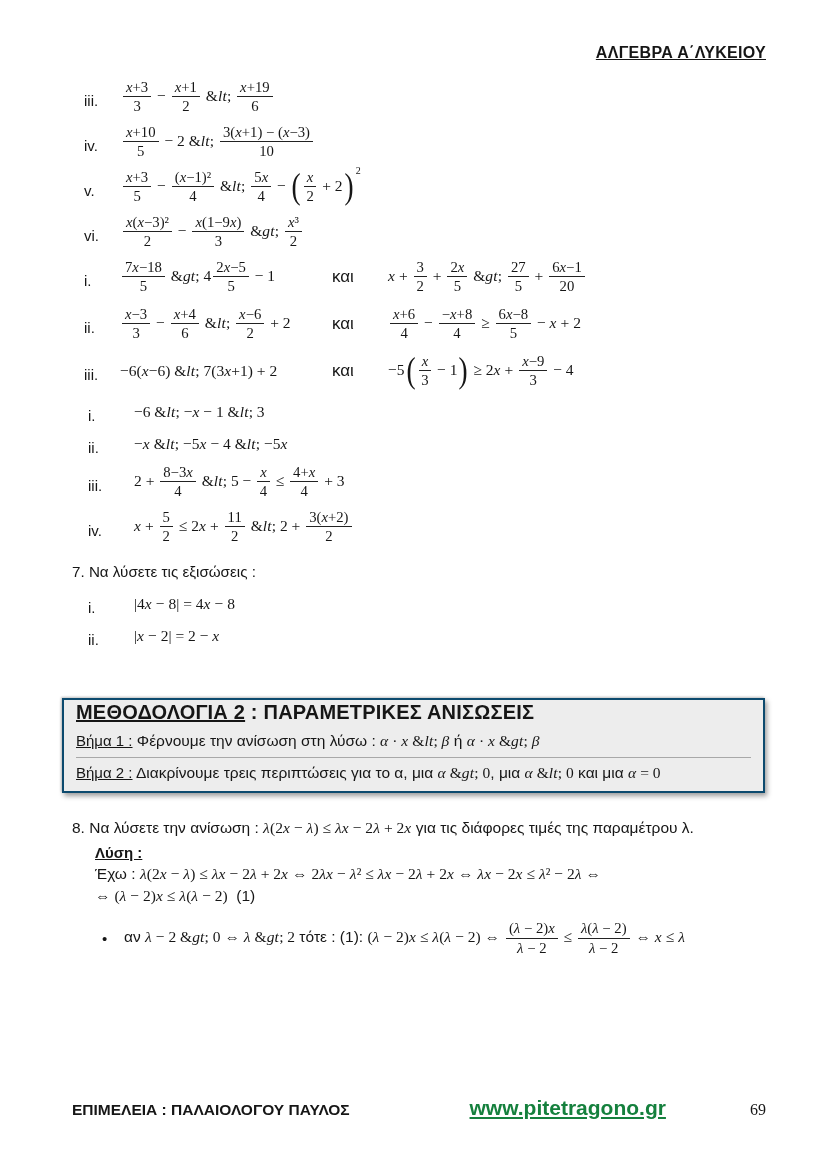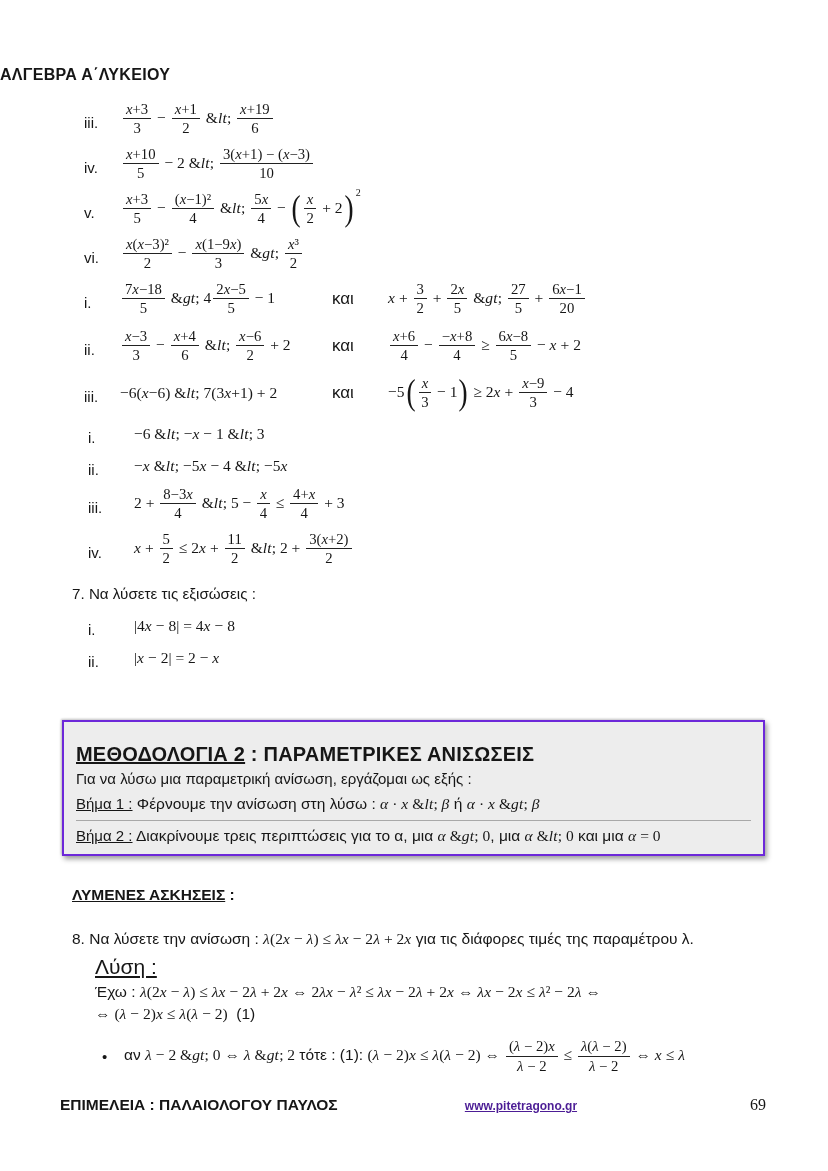--- a/index.html
+++ b/index.html
@@ -2,21 +2,21 @@
 <html><head>
 <meta charset="utf-8">
 <style>
   html,body{margin:0;padding:0;background:#9a9a9a;}
   .page{
     width:828px;height:1171px;background:#ffffff;position:relative;
     font-family:"Liberation Sans",sans-serif;color:#161616;overflow:hidden;
     margin:0 auto;
   }
   
-  .header{padding:66px 62px 0 0;text-align:left;}
+  .header{padding:44px 62px 0 0;text-align:right;text-decoration:underline;}
   .header-title{font-weight:bold;font-size:16px;letter-spacing:.3px;}
 
   
   .math{font-size:15.5px;line-height:1.25;}
   .math .m{font-family:"Liberation Serif",serif;white-space:pre-wrap;}
   .math .m i{font-style:italic;letter-spacing:.2px;}
   .math .rm{font-family:"Liberation Sans",sans-serif;white-space:pre-wrap;}
   .frac{display:inline-flex;flex-direction:column;text-align:center;
         vertical-align:middle;margin:1px 2px;font-family:"Liberation Serif",serif;
         line-height:1.12;font-size:0.95em;}
@@ -40,43 +40,43 @@
   
   .p5-row{display:grid;grid-template-columns:36px 212px 56px 1fr;
           align-items:center;margin:0 0 9px 84px;}
   .conj{font-size:17px;}
 
   
   .p6-row{display:flex;align-items:center;margin:0 0 7px 88px;}
   .p6-row .lbl{width:46px;}
 
   
-  .method-box{margin:50px 63px 0 62px;border:2px solid #6d28d9;background:#ededed;
-              padding:21px 12px 9px 12px;box-shadow:2px 3px 5px #9c9c9c, -1px -1px 2px #c8c8c8;}
+  .method-box{margin:50px 63px 0 62px;border:2px solid #0c4a6e;background:#ededed;
+              padding:1px 12px 9px 12px;box-shadow:2px 3px 5px #9c9c9c, -1px -1px 2px #c8c8c8;}
   .method-title{font-size:20px;font-weight:bold;letter-spacing:.2px;}
   .u{text-decoration:underline;}
   .method-intro{font-size:15px;margin-top:4px;}
   .method-step{font-size:15px;margin-top:4px;padding-top:3px;}
   .method-step + .method-step{border-top:1px solid #a8a8a8;margin-top:6px;padding-top:5px;}
   .step-label{text-decoration:underline;}
 
   
   .solved-heading{margin:30px 0 0 72px;font-size:15.5px;font-weight:bold;}
   .p8{margin:24px 0 0 72px;font-size:15px;}
   .statement{width:676px;padding-left:23px;text-indent:-23px;line-height:1.45;}
-  .sol-label{margin:4px 0 2px 23px;font-size:21px;}
+  .sol-label{margin:4px 0 2px 23px;font-size:15px;font-weight:bold;}
   .sol-line{margin:3px 0 0 23px;width:680px;}
   .bullet-row{display:flex;align-items:center;margin:14px 0 0 30px;}
   .bullet{width:22px;flex:none;font-size:15px;}
 
   
-  .footer{position:absolute;left:60px;right:62px;top:1096px;
+  .footer{position:absolute;left:72px;right:62px;top:1096px;
           display:flex;align-items:baseline;}
   .credit{font-weight:bold;font-size:15.5px;flex:1.55;}
-  .site-link{font-weight:bold;font-size:12px;color:#4c1d95;
+  .site-link{font-weight:bold;font-size:21px;color:#15803d;
              text-decoration:underline;flex:1;cursor:pointer;}
   .pagenum{width:40px;text-align:right;font-family:"Liberation Serif",serif;font-size:16px;}
 </style>
 </head>
 <body>
 
 <div class="page">
 
   <div class="header">
     <span class="header-title">ΑΛΓΕΒΡΑ Α΄ΛΥΚΕΙΟΥ</span>
@@ -255,32 +255,28 @@
     <div class="p6-row">
       <span class="lbl">ii.</span>
       <span class="math"><span class="m">|<i>x</i> − 2| = 2 − <i>x</i></span></span>
     </div>
   </section>
 
   <div class="method-box">
     <div class="method-title">
       <span class="u">ΜΕΘΟΔΟΛΟΓΙΑ 2</span><span> : ΠΑΡΑΜΕΤΡΙΚΕΣ ΑΝΙΣΩΣΕΙΣ</span>
     </div>
-    <div class="method-intro">Για να λύσω μια παραμετρική ανίσωση, εργάζομαι ως εξής :</div>
     <div class="method-step">
       <span class="step-label">Βήμα 1 :</span><span class="math"><span class="rm"> Φέρνουμε την ανίσωση στη λύσω : </span><span class="m"><i>α</i> · <i>x</i> &amp;<i>lt</i>; <i>β</i></span><span class="rm"> ή </span><span class="m"><i>α</i> · <i>x</i> &amp;<i>gt</i>; <i>β</i></span></span>
     </div>
     <div class="method-step">
       <span class="step-label">Βήμα 2 :</span><span class="math"><span class="rm"> Διακρίνουμε τρεις περιπτώσεις για το α, μια </span><span class="m"><i>α</i> &amp;<i>gt</i>; 0</span><span class="rm">, μια </span><span class="m"><i>α</i> &amp;<i>lt</i>; 0</span><span class="rm"> και μια </span><span class="m"><i>α</i> = 0</span></span>
     </div>
   </div>
 
-  <div class="solved-heading">
-    <span class="u">ΛΥΜΕΝΕΣ ΑΣΚΗΣΕΙΣ</span><span> :</span>
-  </div>
 
   <section class="p8">
     <div class="statement math"><span class="rm">8. Να λύσετε την ανίσωση : </span><span class="m"><i>λ</i>(2<i>x</i> − <i>λ</i>) ≤ <i>λx</i> − 2<i>λ</i> + 2<i>x</i></span><span class="rm"> για τις διάφορες τιμές της παραμέτρου λ.</span></div>
     <div class="sol-label u">Λύση :</div>
     <div class="sol-line math"><span class="rm">Έχω : </span><span class="m"><i>λ</i>(2<i>x</i> − <i>λ</i>) ≤ <i>λx</i> − 2<i>λ</i> + 2<i>x</i> ⇔ 2<i>λx</i> − <i>λ</i>² ≤ <i>λx</i> − 2<i>λ</i> + 2<i>x</i> ⇔ <i>λx</i> − 2<i>x</i> ≤ <i>λ</i>² − 2<i>λ</i> ⇔</span></div>
     <div class="sol-line math"><span class="m">⇔ (<i>λ</i> − 2)<i>x</i> ≤ <i>λ</i>(<i>λ</i> − 2)</span><span class="rm">  (1)</span></div>
     <div class="bullet-row">
       <span class="bullet">•</span>
       <span class="math"><span class="rm">αν </span><span class="m"><i>λ</i> − 2 &amp;<i>gt</i>; 0 ⇔ <i>λ</i> &amp;<i>gt</i>; 2</span><span class="rm"> τότε : (1): </span><span class="m">(<i>λ</i> − 2)<i>x</i> ≤ <i>λ</i>(<i>λ</i> − 2) ⇔ </span><span class="frac">
             <span class="num">(<i>λ</i> − 2)<i>x</i></span>

